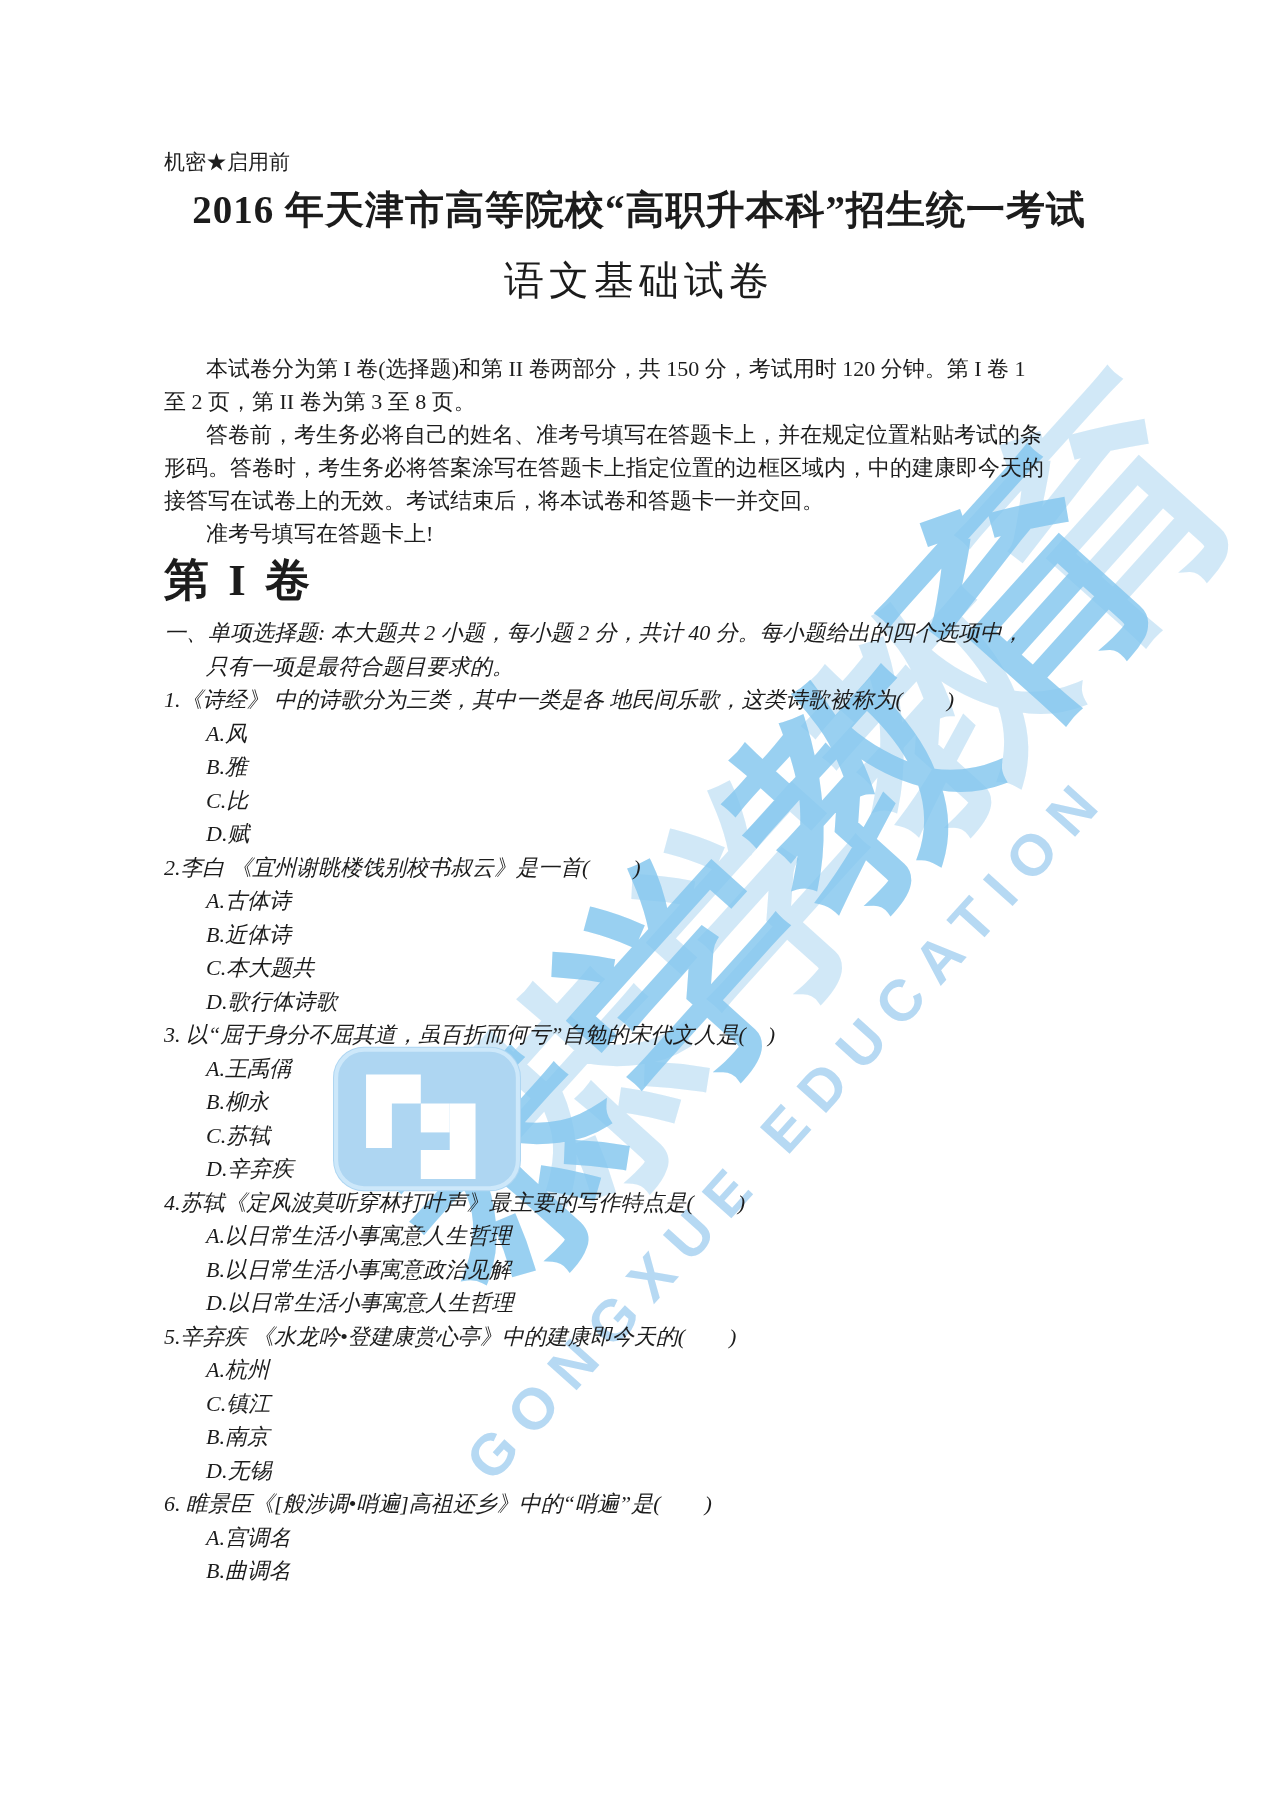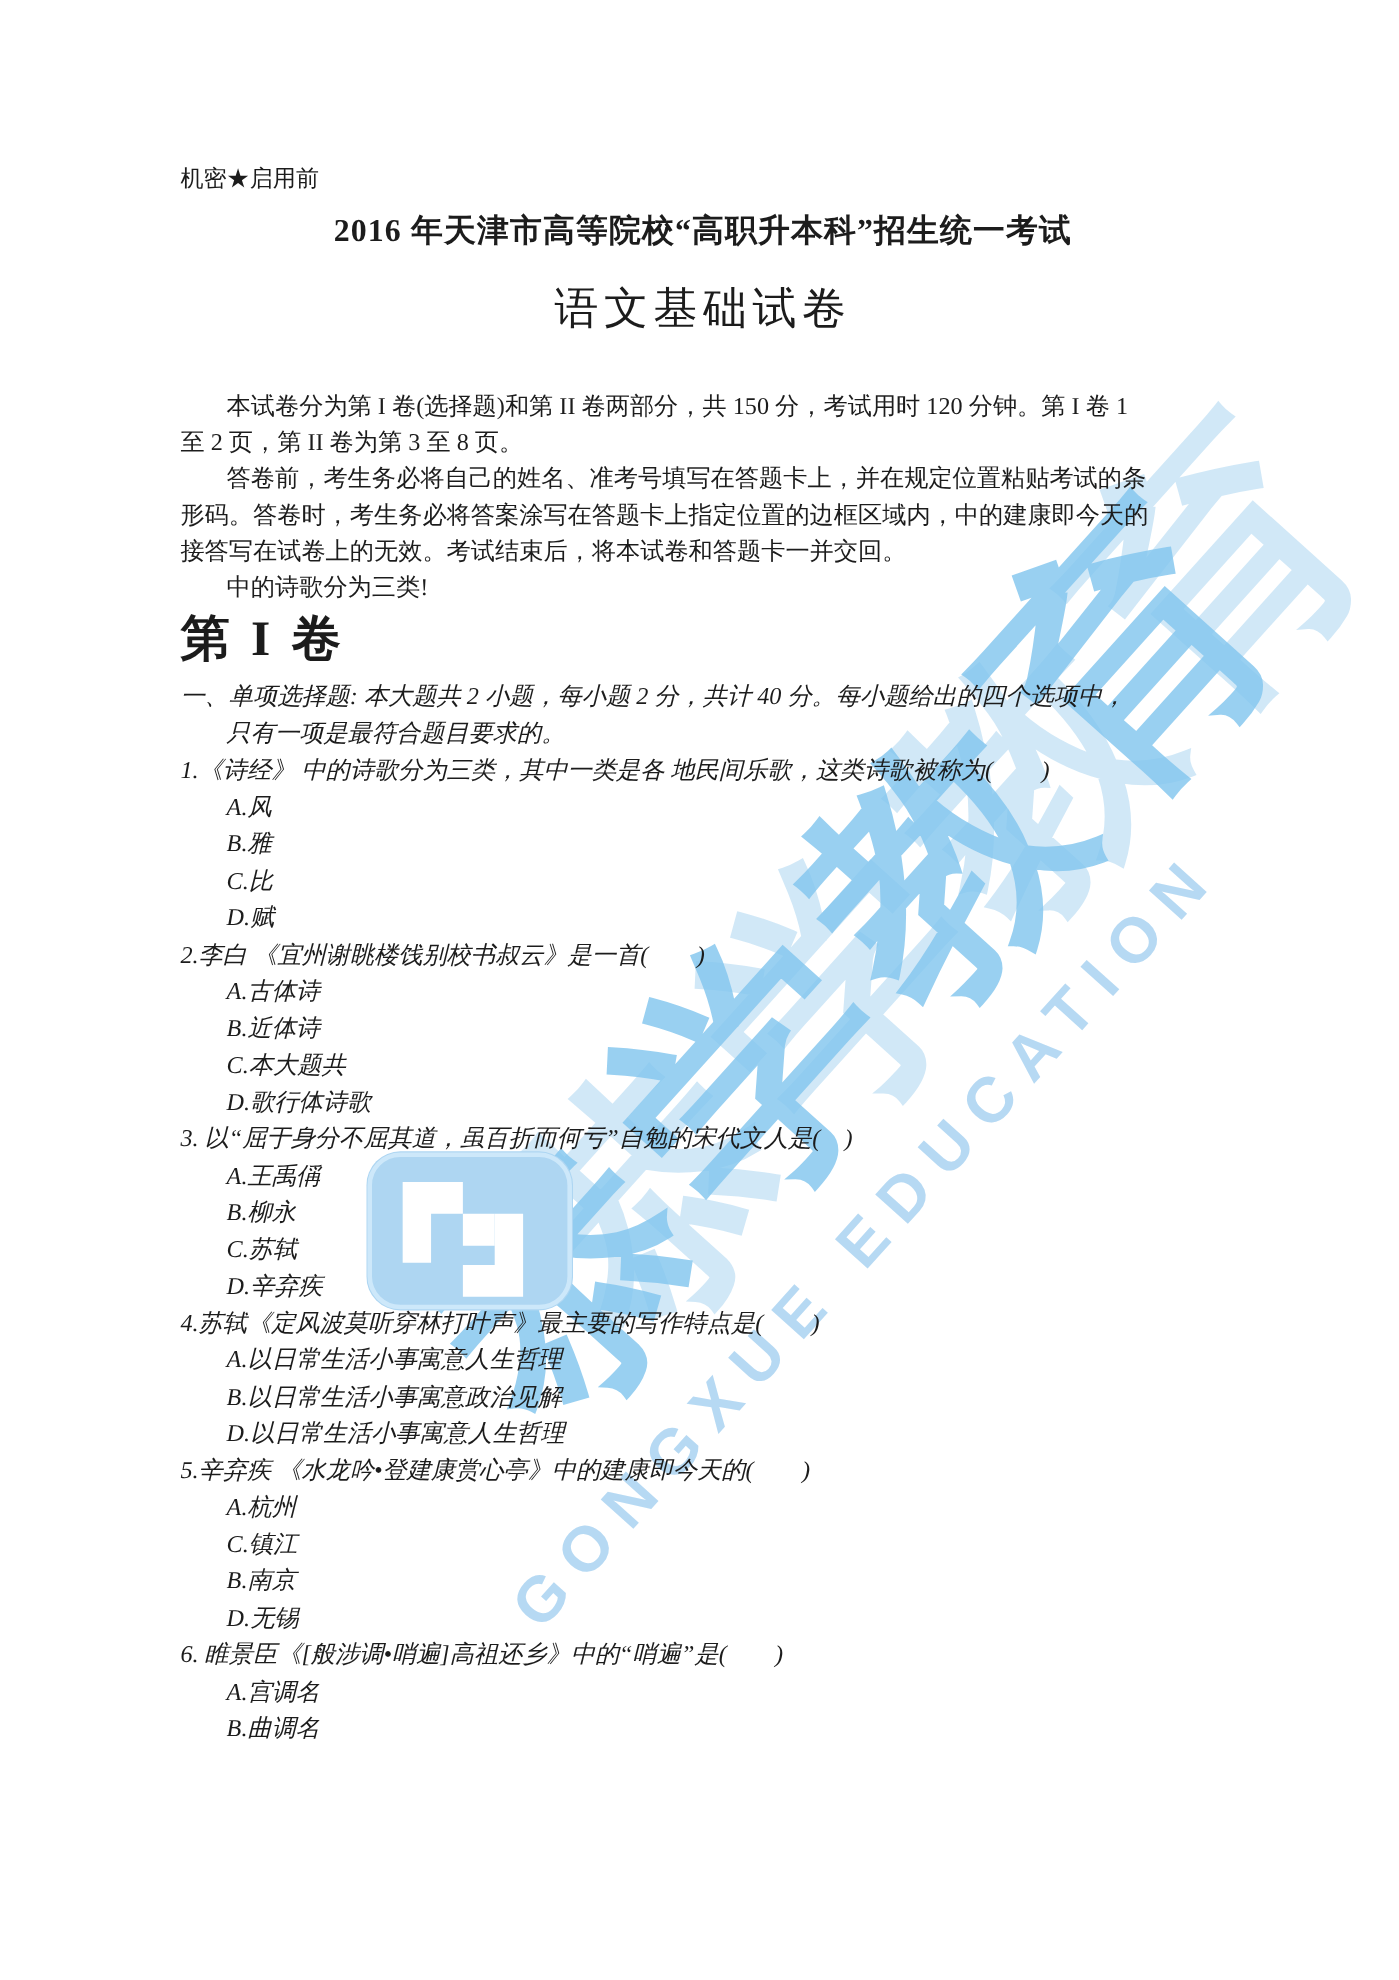--- a/index.html
+++ b/index.html
@@ -29,21 +29,21 @@
     font-size:58px; font-weight:bold; letter-spacing:16px;
     color:rgba(178,215,242,0.95);
     transform:rotate(-48deg); transform-origin:0 0;
   }
   .wm-logo { position:absolute; left:333px; top:1046px; width:188px; height:146px; }
 
   
   .content { position:relative; z-index:2; padding:148px 158px 0 164px; }
   .classified { font-size:21px; }
   .exam-title {
-    text-align:center; font-size:29px; font-weight:bold;
+    text-align:center; font-size:39px; font-weight:bold;
     margin-top:14px; letter-spacing:1px; line-height:40px;
   }
   .paper-title {
     text-align:center; font-size:40px; font-weight:normal;
     margin-top:22px; letter-spacing:5px; line-height:58px;
   }
   .intro { margin-top:42px; font-size:22px; line-height:33px; }
   .line { white-space:nowrap; }
   .indent { text-indent:42px; }
   .part-heading {
@@ -80,21 +80,21 @@
     <div class="exam-title">2016 年天津市高等院校“高职升本科”招生统一考试</div>
 
     <div class="paper-title">语文基础试卷</div>
 
     <div class="intro">
       <div class="line indent">本试卷分为第 I 卷(选择题)和第 II 卷两部分，共 150 分，考试用时 120 分钟。第 I 卷 1</div>
       <div class="line">至 2 页，第 II 卷为第 3 至 8 页。</div>
       <div class="line indent">答卷前，考生务必将自己的姓名、准考号填写在答题卡上，并在规定位置粘贴考试的条</div>
       <div class="line">形码。答卷时，考生务必将答案涂写在答题卡上指定位置的边框区域内，中的建康即今天的</div>
       <div class="line">接答写在试卷上的无效。考试结束后，将本试卷和答题卡一并交回。</div>
-      <div class="line indent">中的诗歌分为三类!</div>
+      <div class="line indent">准考号填写在答题卡上!</div>
     </div>
 
     <div class="part-heading">第 I 卷</div>
 
     <div class="qlist">
       <div class="line">一、单项选择题: 本大题共 2 小题，每小题 2 分，共计 40 分。每小题给出的四个选项中，</div>
       <div class="line sec-indent">只有一项是最符合题目要求的。</div>
 
     <div class="q-stem line">1.《诗经》 中的诗歌分为三类，其中一类是各 地民间乐歌，这类诗歌被称为(　　)</div>
         <div class="q-option line">A.风</div>

